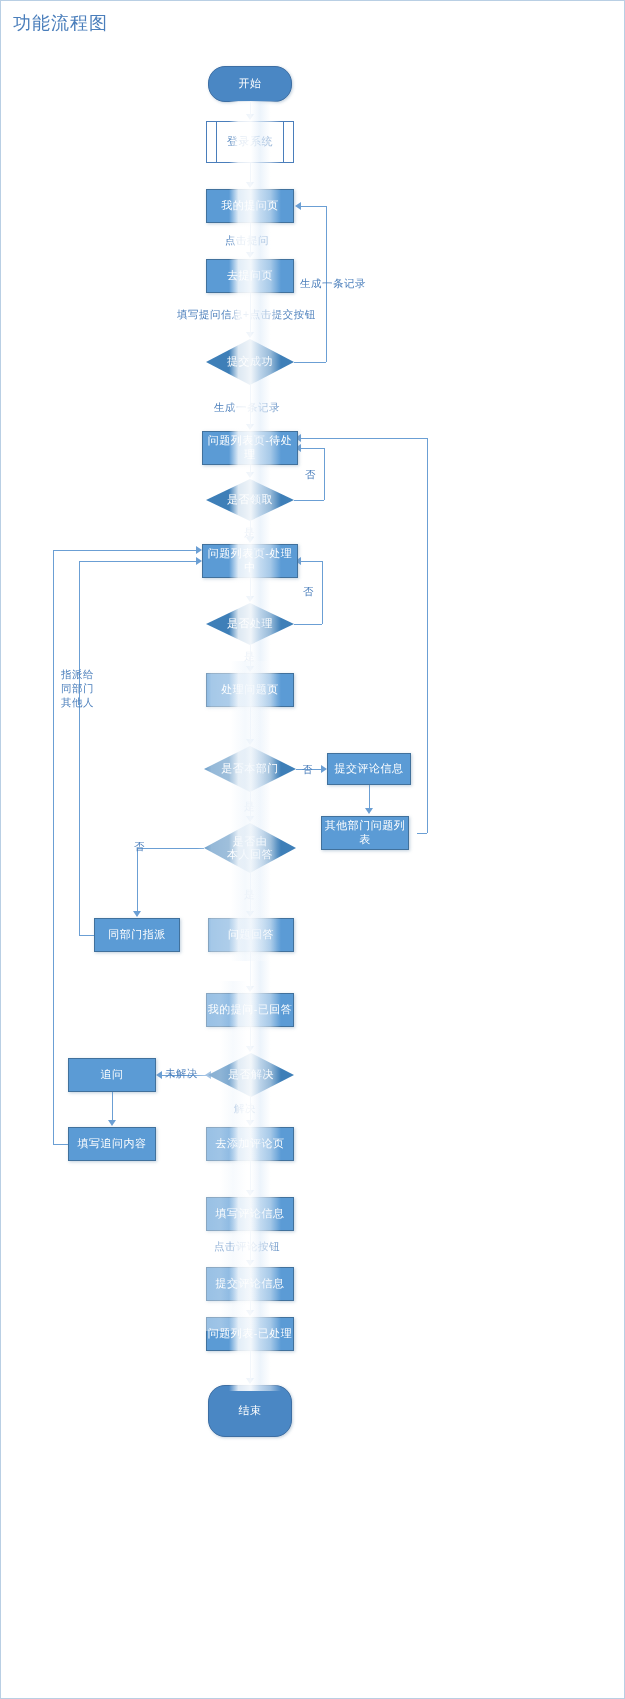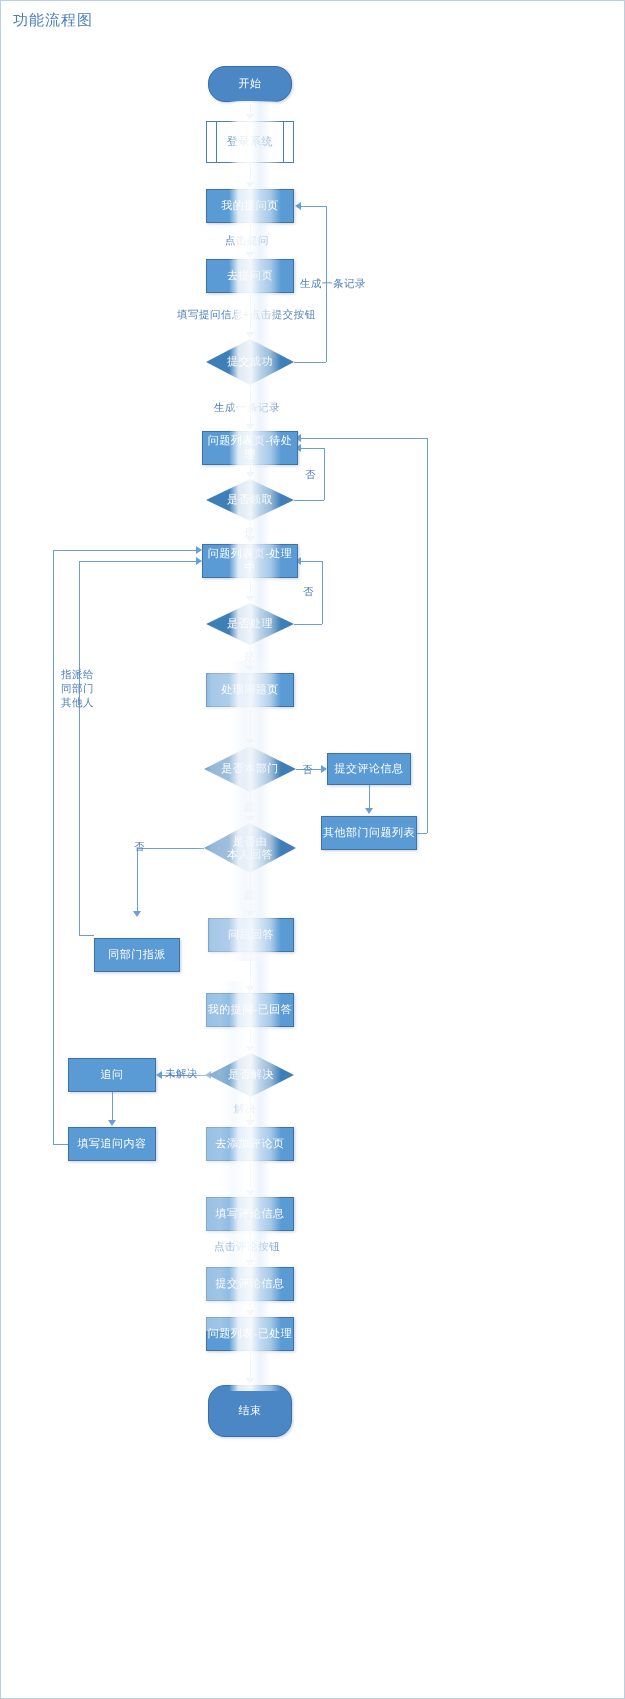--- a/index.html
+++ b/index.html
@@ -1,19 +1,19 @@
 <!DOCTYPE html>
 <html><head>
 <meta charset="utf-8">
 <style>
   html,body{margin:0;padding:0;background:#fff;}
   body{font-family:"Liberation Sans","DejaVu Sans",sans-serif;}
   #page{position:relative;width:625px;height:1699px;background:#ffffff;box-sizing:border-box;
         border:1px solid #b9cfe4;overflow:hidden;}
-  #title{position:absolute;left:12px;top:10px;font-size:15px;color:#4a7ebb;letter-spacing:1px;}
+  #title{position:absolute;left:12px;top:10px;font-size:18px;color:#4a7ebb;letter-spacing:1px;}
   #canvas{position:absolute;left:0;top:0;width:625px;height:1699px;}
 
   
   .node{position:absolute;box-sizing:border-box;display:flex;align-items:center;justify-content:center;
         text-align:center;color:#ffffff;font-size:11px;line-height:1.25;letter-spacing:.5px;}
   .rect{background:#5b9bd5;border:1px solid #41719c;box-shadow:1px 1px 3px rgba(120,150,180,.45);}
   .term{background:#4a87c4;border:1px solid #3d6ea3;border-radius:17px;
         box-shadow:1px 1px 3px rgba(120,150,180,.45);}
   .predef{background:#ffffff;border:1px solid #4a7ebb;color:#4a7ebb;}
   .predef:before,.predef:after{content:"";position:absolute;top:0;bottom:0;width:0;border-left:1px solid #4a7ebb;}
@@ -202,31 +202,31 @@
 
     <div class="diam" style="left:203px;top:745px;width:92px;height:46px;">
       <div class="shape"></div>
       <div class="txt">是否本部门</div>
     </div>
 
     <div class="node rect" style="left:326px;top:752px;width:84px;height:32px;">
       <span>提交评论信息</span>
     </div>
 
-    <div class="node rect" style="left:320px;top:815px;width:96px;height:34px;">
+    <div class="node rect" style="left:320px;top:815px;width:88px;height:34px;">
       <span>其他部门问题列表</span>
     </div>
 
     <div class="diam" style="left:203px;top:822px;width:92px;height:50px;">
       <div class="shape"></div>
       <div class="txt" style="white-space:pre-line;">是否由
 本人回答</div>
     </div>
 
-    <div class="node rect" style="left:93px;top:937px;width:86px;height:34px;">
+    <div class="node rect" style="left:93px;top:917px;width:86px;height:34px;">
       <span>同部门指派</span>
     </div>
 
     <div class="node rect" style="left:207px;top:917px;width:86px;height:34px;">
       <span>问题回答</span>
     </div>
 
     <div class="node rect" style="left:205px;top:992px;width:88px;height:34px;">
       <span>我的提问-已回答</span>
     </div>

